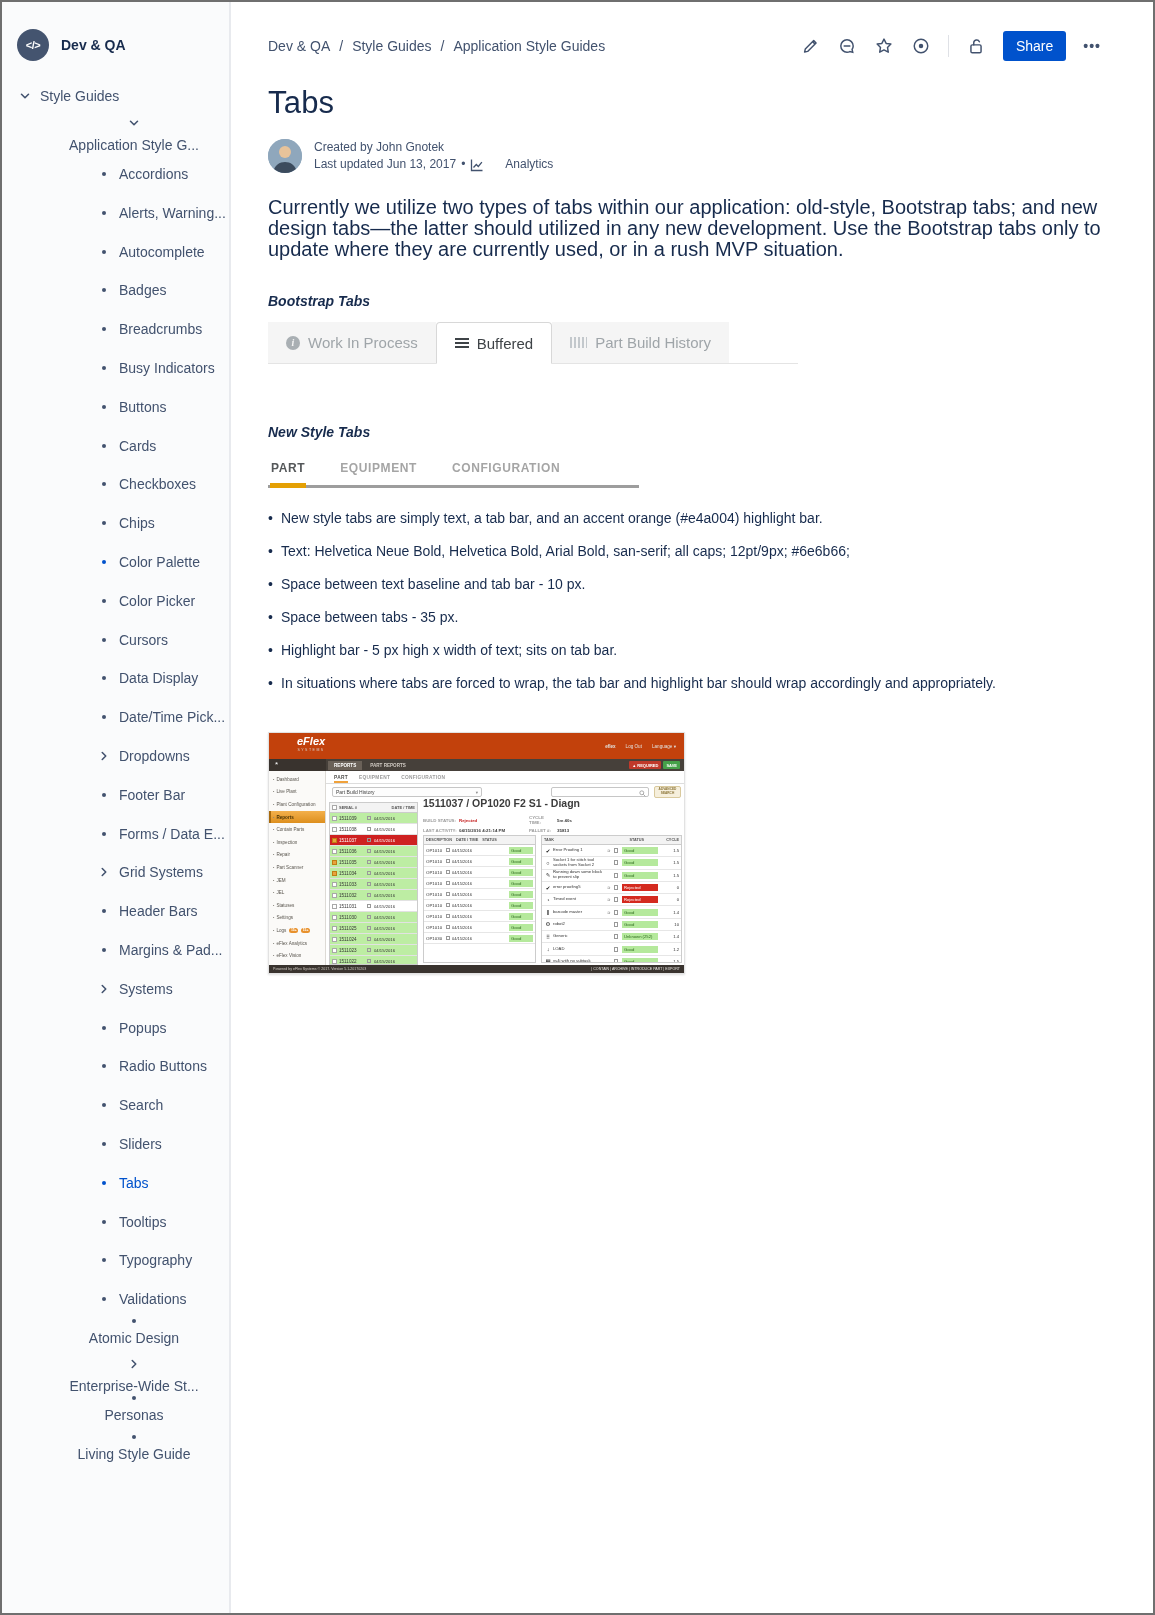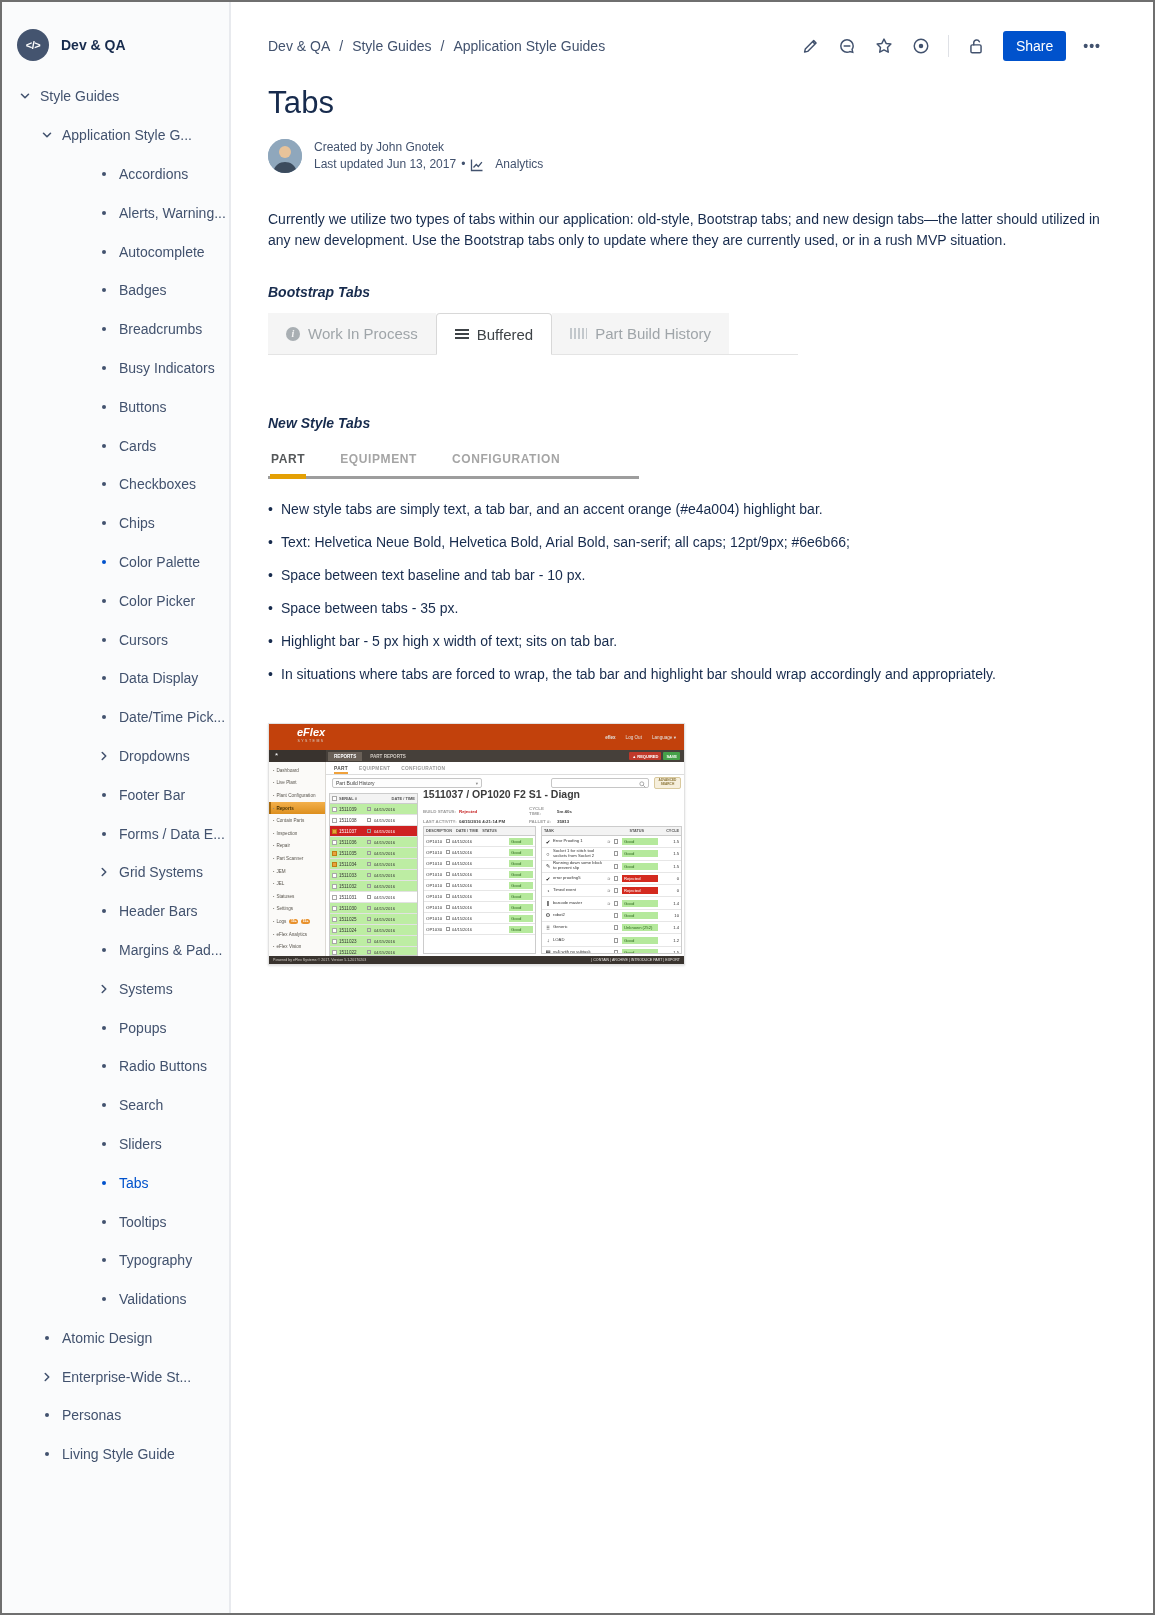--- a/index.html
+++ b/index.html
@@ -8,21 +8,21 @@
   .app { width:1155px; height:1615px; border:2px solid #6f6f6f; display:flex; background:#fff; overflow:hidden; }
 
   
   .sidebar { width:229px; min-width:229px; background:#FAFBFC; border-right:2px solid #E8EAEE; padding-top:26px; overflow:hidden; }
   .space-head { display:flex; align-items:center; gap:12px; padding-left:15px; height:34px; }
   .space-logo { width:32px; height:32px; border-radius:50%; background:#44546F; color:#fff; display:flex; align-items:center; justify-content:center; font-size:11px; font-weight:bold; letter-spacing:-0.5px; }
   .space-name { font-size:14px; font-weight:bold; color:#172B4D; }
   .tree { margin-top:15px; }
   .t-item { height:38.8px; display:flex; align-items:center; gap:7px; font-size:14px; color:#42526E; cursor:pointer; }
   .t-item.lvl1 { padding-left:15px; }
-  .t-item.lvl2 { padding-left:37px; }
+  .t-item.lvl2 { padding-left:37px;flex-direction:column; }
   .t-item.lvl3 { padding-left:94px; }
   .t-item.sel  { color:#0052CC; }
   .t-ic { width:16px; display:flex; justify-content:center; align-items:center; color:#42526E; }
   .t-ic.dot::before { content:""; width:4px; height:4px; border-radius:50%; background:#42526E; display:block; }
   .t-ic.dot.blue::before { background:#0052CC; }
 
   
   .content { flex:1; padding:30px 52px 0 37px; position:relative; background:#fff; }
   .topline { display:flex; justify-content:space-between; align-items:center; height:28px; }
   .crumbs { display:flex; align-items:center; gap:9px; font-size:14px; color:#42526E; }
@@ -32,23 +32,23 @@
   .divider { width:1px; height:22px; background:#DFE1E6; }
   .share-btn { background:#0052CC; color:#fff; border:none; border-radius:3px; font-size:14px; font-family:inherit; padding:7px 13px; cursor:pointer; }
   .more-btn { font-size:14px; letter-spacing:1px; font-weight:bold; color:#42526E; cursor:pointer; background:none; border:none; font-family:inherit; }
 
   h1.page-title { font-size:31px; font-weight:500; color:#172B4D; margin-top:25px; letter-spacing:0.2px; }
   .byline { display:flex; gap:12px; margin-top:18px; align-items:center; }
   .avatar { width:34px; height:34px; border-radius:50%; overflow:hidden; background:#9AB0C4; position:relative; flex:none; }
   .avatar svg { display:block; }
   .byline-txt { font-size:12px; color:#42526E; line-height:17px; }
   .byline-row2 { display:flex; align-items:center; gap:5px; }
-  .analytics-link { display:flex; align-items:center; gap:11px; color:#42526E; cursor:pointer; }
-
-  .intro { font-size:14px; line-height:21px; margin-top:36px; max-width:838px; color:#172B4D; }
+  .analytics-link { display:flex; align-items:center; gap:21px; color:#42526E; cursor:pointer; }
+
+  .intro { font-size:20px; line-height:21px; margin-top:24px; max-width:838px; color:#172B4D; }
 
   .sec-label { font-size:14px; font-weight:bold; font-style:italic; color:#172B4D; }
   .bs-label { margin-top:33px; }
 
   
   .bs-strip { margin-top:13px; width:530px; display:flex; align-items:stretch; border-bottom:1px solid #E4E4E4; height:42px; }
   .bs-tab { display:flex; align-items:center; gap:8px; padding:0 18px; font-size:15px; color:#9FA5A9; background:#F5F5F5; cursor:pointer; white-space:nowrap; }
   .bs-tab.active { background:#fff; border:1px solid #D8D8D8; border-bottom-color:#fff; border-radius:4px 4px 0 0; color:#3E4347; margin-bottom:-1px; position:relative; }
   .ic-info { width:14px; height:14px; border-radius:50%; background:#A9AFB3; color:#F5F5F5; font-size:10px; font-weight:bold; display:flex; align-items:center; justify-content:center; font-style:italic; font-family:"Liberation Serif",serif; }
   .ic-list { width:14px; height:10px; background:repeating-linear-gradient(to bottom,#3E4347 0 2px,transparent 2px 4px); }

